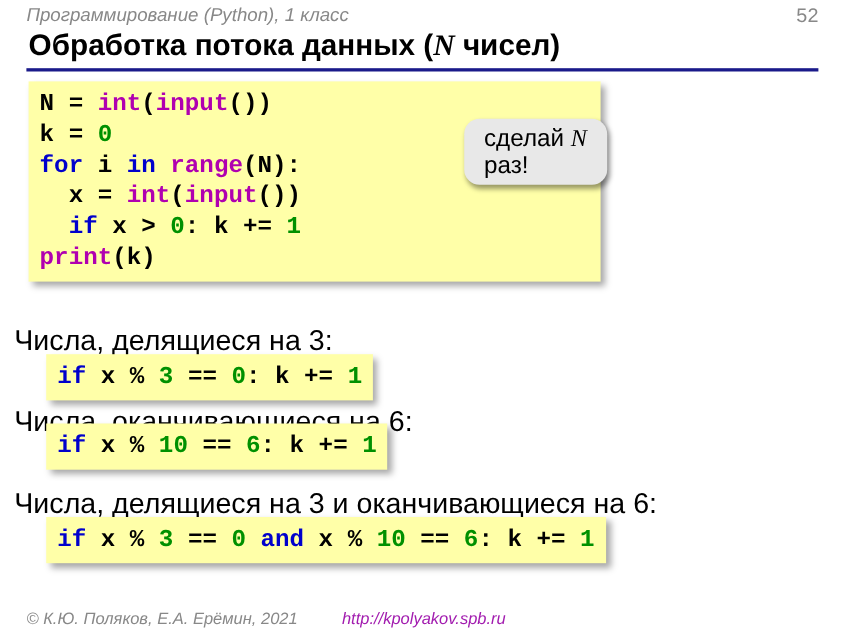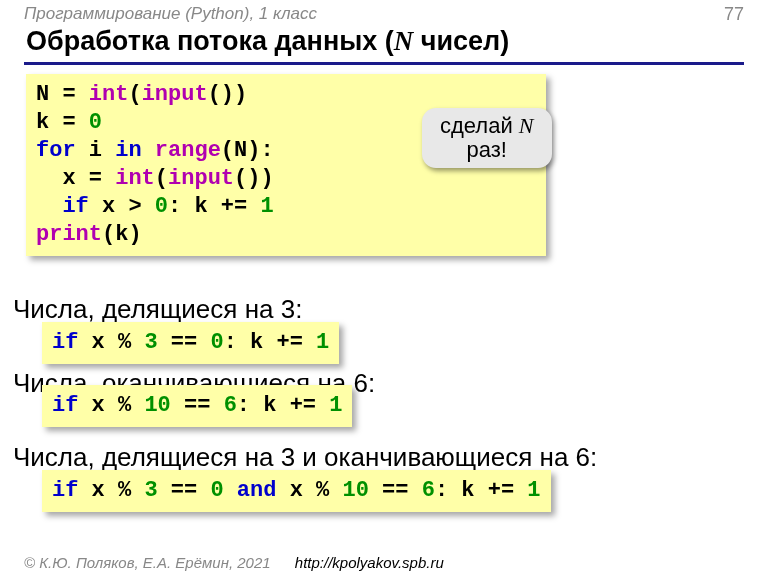--- a/index.html
+++ b/index.html
@@ -11,34 +11,34 @@
   .uline{position:absolute;top:62px;left:24px;width:720px;height:3px;background:#1a1a8a}
   .codebox{position:absolute;background:#ffffa8;box-shadow:4px 4px 6px rgba(0,0,0,.35);font-family:'Courier New',monospace;font-size:22px;line-height:28px;padding:7px 10px;white-space:pre}
   .main{top:74px;left:26px;width:500px}
   .b1{top:322px;left:42px}
   .b2{top:385px;left:42px}
   .b3{top:470px;left:42px}
   .kw{color:#0000cc;font-weight:bold}
   .fn{color:#b000b0;font-weight:bold}
   .nm{color:#009000;font-weight:bold}
   .plain{font-weight:bold}
-  .callout{position:absolute;top:108px;left:422px;background:#e8e8e8;border-radius:14px;box-shadow:2px 3px 5px rgba(0,0,0,.4);padding:6px 18px;text-align:center;font-size:22px;line-height:24px}
+  .callout{position:absolute;top:108px;left:422px;background:#e8e8e8;border-radius:14px;box-shadow:2px 3px 5px rgba(0,0,0,.4);padding:6px 18px;text-align:left;font-size:22px;line-height:24px}
   .callout .n{font-family:'Times New Roman',serif;font-style:italic}
   .lbl{position:absolute;left:13px;font-size:26px}
   .l1{top:294px}
   .l2{top:368px}
   .l3{top:442px}
   .ftr{position:absolute;bottom:5px;left:24px;font-style:italic;color:#888;font-size:15px}
-  .ftr a{color:#000000;text-decoration:none;margin-left:20px}
+  .ftr a{color:#a21caf;text-decoration:none;margin-left:36px}
 </style>
 </head>
 <body>
 
 <div class="hdr">Программирование (Python), 1 класс</div>
-<div class="pgno">77</div>
+<div class="pgno">52</div>
 
 <div class="title">
   <span>Обработка потока данных (</span><span class="em">N</span><span> чисел)</span>
 </div>
 <div class="uline"></div>
 
 <div class="codebox main"><span class="plain">N = </span><span class="fn">int</span><span class="plain">(</span><span class="fn">input</span><span class="plain">())</span>
 <span class="plain">k = </span><span class="nm">0</span>
 <span class="kw">for</span><span class="plain"> i </span><span class="kw">in</span><span class="plain"> </span><span class="fn">range</span><span class="plain">(N):</span>
 <span class="plain">  x = </span><span class="fn">int</span><span class="plain">(</span><span class="fn">input</span><span class="plain">())</span>

